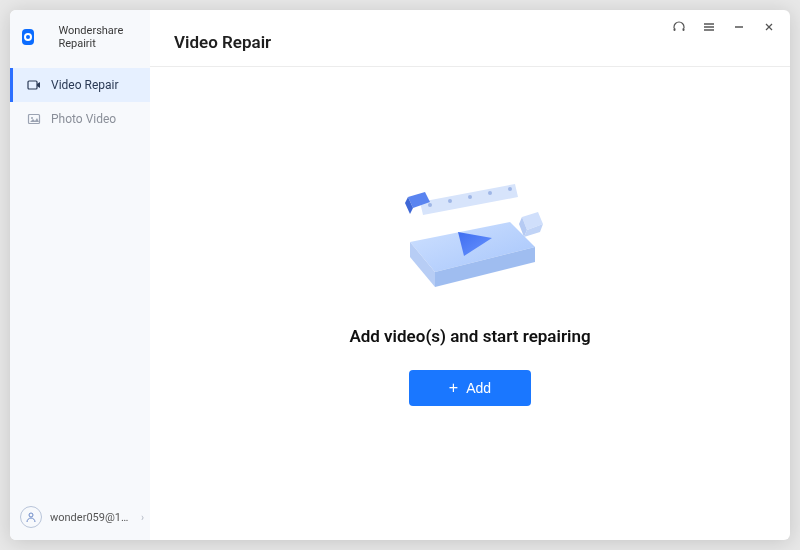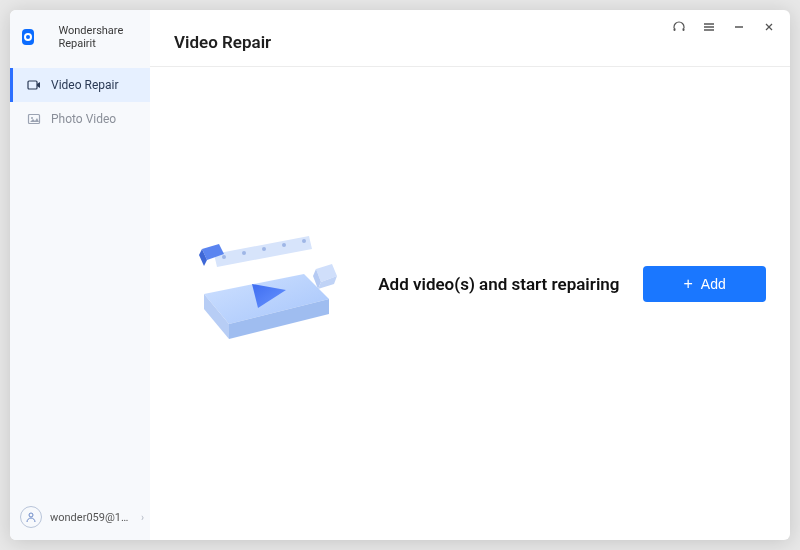--- a/index.html
+++ b/index.html
@@ -123,21 +123,21 @@
     border-bottom: 1px solid #ececec;
   }
   .header-title {
     font-size: 17px;
     font-weight: 600;
     color: #1f1f1f;
   }
   .content {
     flex: 1;
     display: flex;
-    flex-direction: row;
+    flex-direction: column;
     align-items: center;
     justify-content: center;
     gap: 24px;
     padding-bottom: 40px;
   }
   .illus {
     width: 180px;
     height: 140px;
     position: relative;
   }

